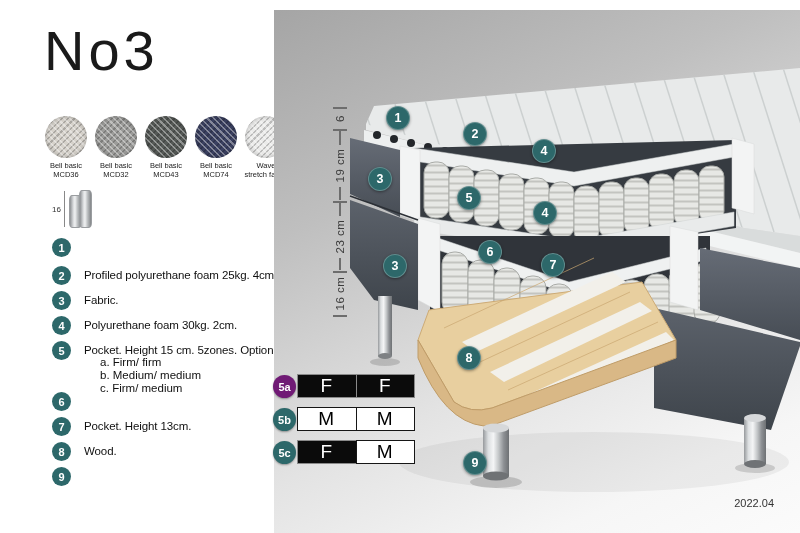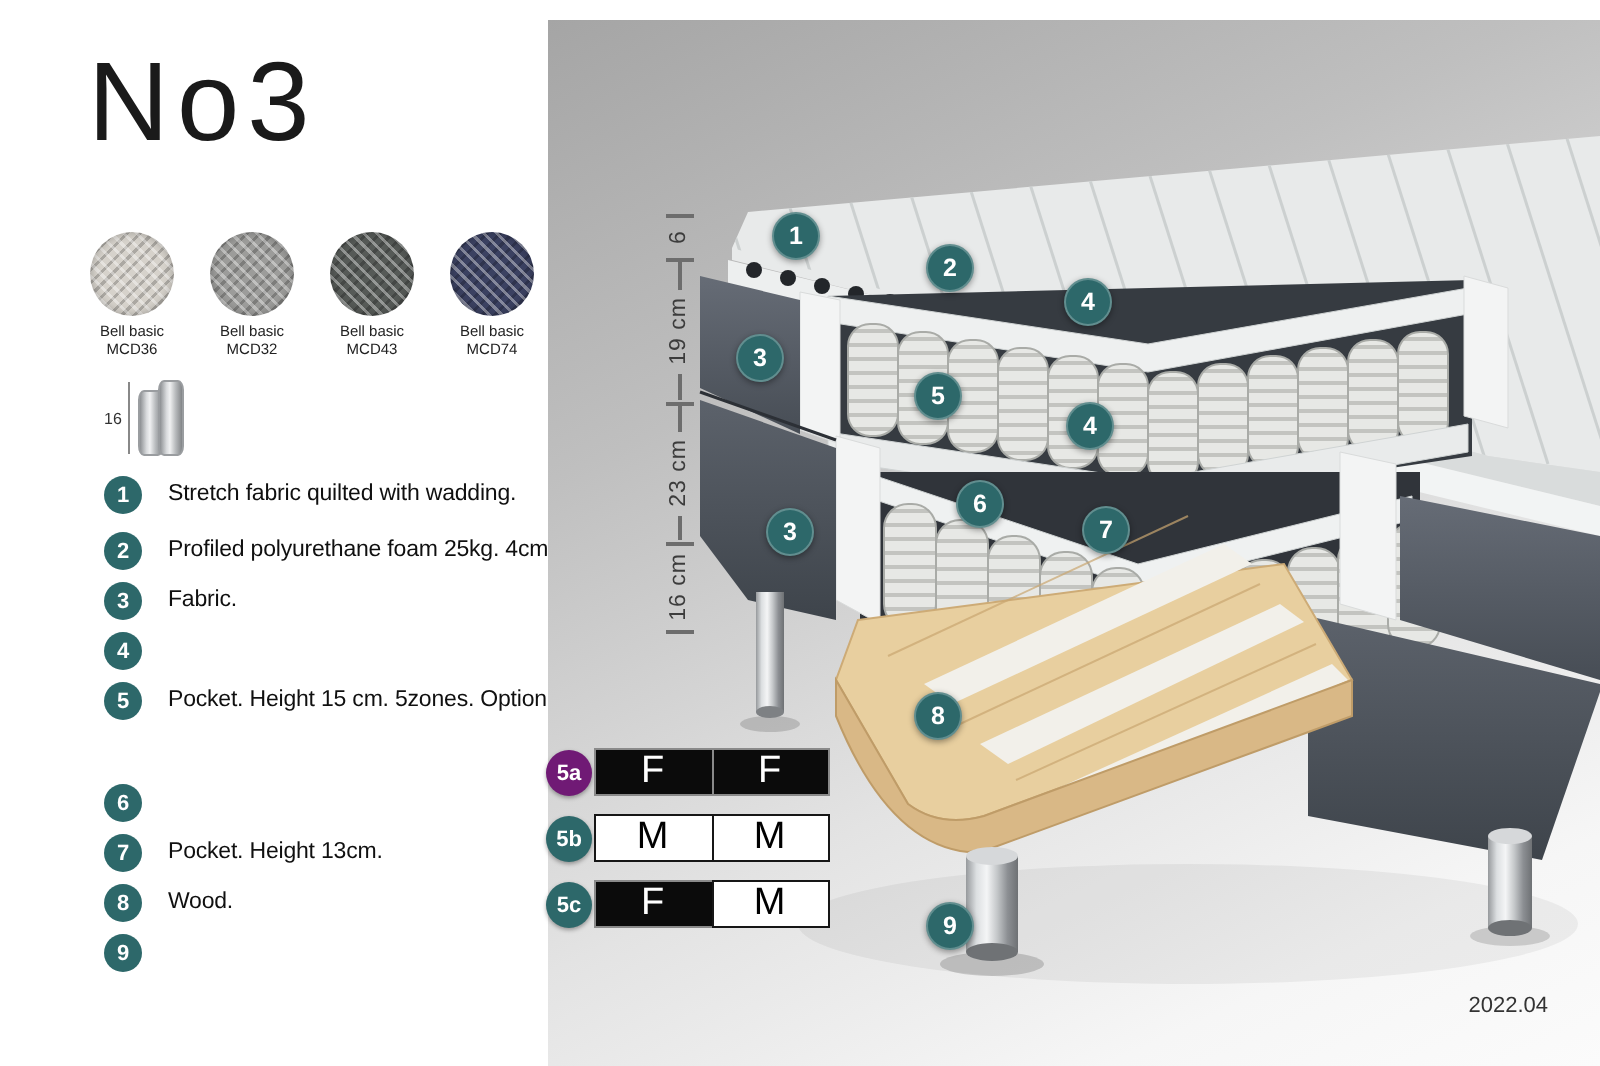--- a/index.html
+++ b/index.html
@@ -3,21 +3,21 @@
 <meta charset="utf-8">
 <style>
   html,body{margin:0;padding:0;background:#ffffff;}
   .stage{position:relative;width:800px;height:533px;background:#ffffff;overflow:hidden;
          font-family:"Liberation Sans",sans-serif;}
   
   .title{position:absolute;left:44px;top:18px;font-size:56px;font-weight:300;
          color:#1a1a1a;letter-spacing:4px;}
   .subtitle{position:absolute;left:46px;top:78px;font-size:22px;font-weight:300;
             color:#2b2b2b;letter-spacing:1.5px;}
-  .swatches{position:absolute;left:43px;top:116px;display:flex;gap:14px;}
+  .swatches{position:absolute;left:43px;top:116px;display:flex;gap:4px;}
   .swatch{width:46px;text-align:center;}
   .swatch-circle{width:42px;height:42px;border-radius:50%;margin:0 auto 3px;
     box-shadow:inset 0 0 5px rgba(0,0,0,.28);
     background-image:
       repeating-linear-gradient(45deg, rgba(255,255,255,.38) 0 1.5px, rgba(255,255,255,0) 1.5px 4.5px),
       repeating-linear-gradient(-45deg, rgba(0,0,0,.20) 0 1.5px, rgba(0,0,0,0) 1.5px 4.5px);}
   .swatch-label{font-size:7.5px;line-height:1.25;color:#222;}
   .leg-icon{position:absolute;left:52px;top:190px;display:flex;align-items:center;}
   .leg-icon .h-label{font-size:8px;color:#333;margin-right:3px;}
   .leg-icon .h-line{width:1px;height:36px;background:#888;margin-right:4px;}
@@ -86,37 +86,42 @@
 
   <div class="leg-icon">
     <span class="h-label">16</span>
     <span class="h-line"></span>
     <span class="cyl small"></span>
     <span class="cyl"></span>
   </div>
 
   <div class="legend-item" style="top:238px">
     <span class="lnum teal" style="background-color: rgb(45, 104, 106);">1</span>
-    <span class="ltext">Stretch fabric quilted with wadding.</span>
     </div>
   <div class="legend-item" style="top:266px">
     <span class="lnum teal" style="background-color: rgb(45, 104, 106);">2</span>
     <span class="ltext">Profiled polyurethane foam 25kg. 4cm.</span>
     </div>
   <div class="legend-item" style="top:291px">
     <span class="lnum teal" style="background-color: rgb(45, 104, 106);">3</span>
     <span class="ltext">Fabric.</span>
     </div>
   <div class="legend-item" style="top:316px">
     <span class="lnum teal" style="background-color: rgb(45, 104, 106);">4</span>
+    <span class="ltext">Polyurethane foam 30kg. 2cm.</span>
     </div>
   <div class="legend-item" style="top:341px">
     <span class="lnum teal" style="background-color: rgb(45, 104, 106);">5</span>
     <span class="ltext">Pocket. Height 15 cm. 5zones. Option:</span>
     </div>
+  <div class="loptions">
+    <div>a. Firm/ firm</div>
+    <div>b. Medium/ medium</div>
+    <div>c. Firm/ medium</div>
+  </div>
   <div class="legend-item" style="top:392px">
     <span class="lnum teal" style="background-color: rgb(45, 104, 106);">6</span>
     </div>
   <div class="legend-item" style="top:417px">
     <span class="lnum teal" style="background-color: rgb(45, 104, 106);">7</span>
     <span class="ltext">Pocket. Height 13cm.</span>
     </div>
   <div class="legend-item" style="top:442px">
     <span class="lnum teal" style="background-color: rgb(45, 104, 106);">8</span>
     <span class="ltext">Wood.</span>

